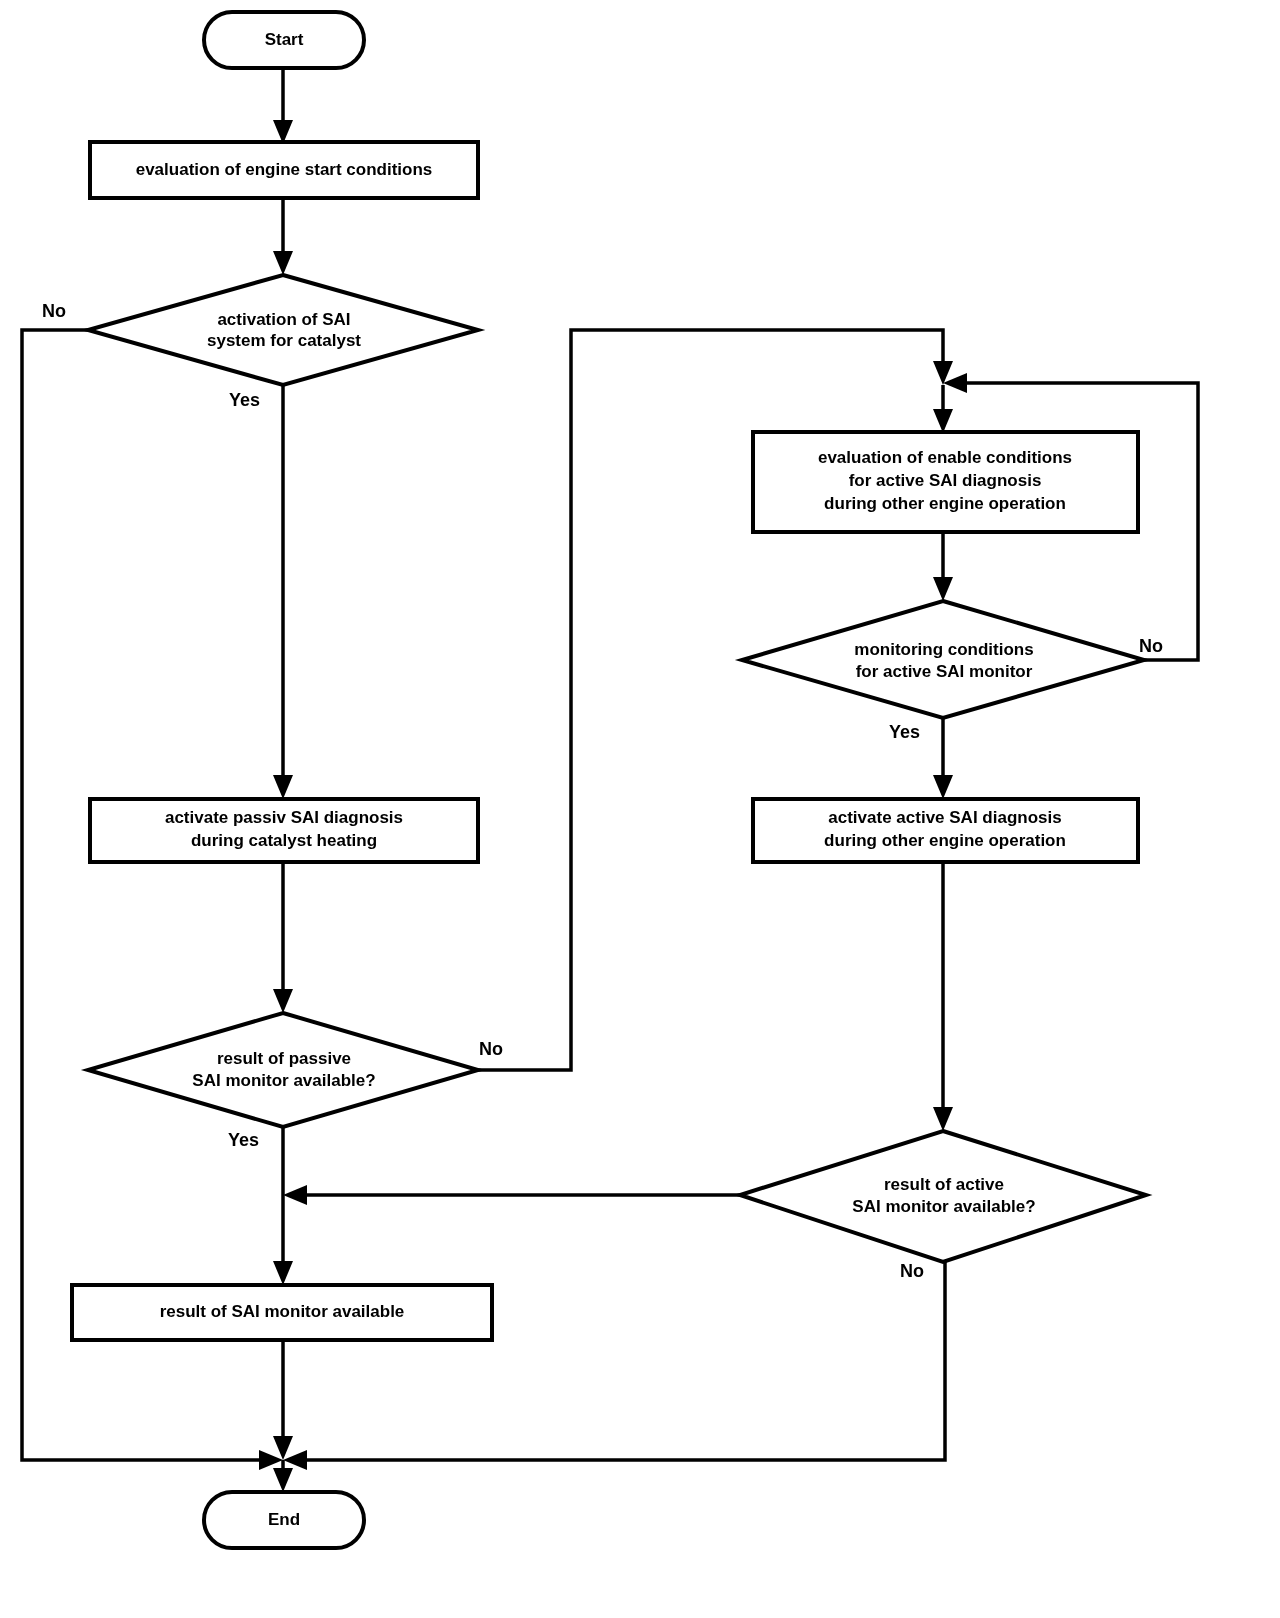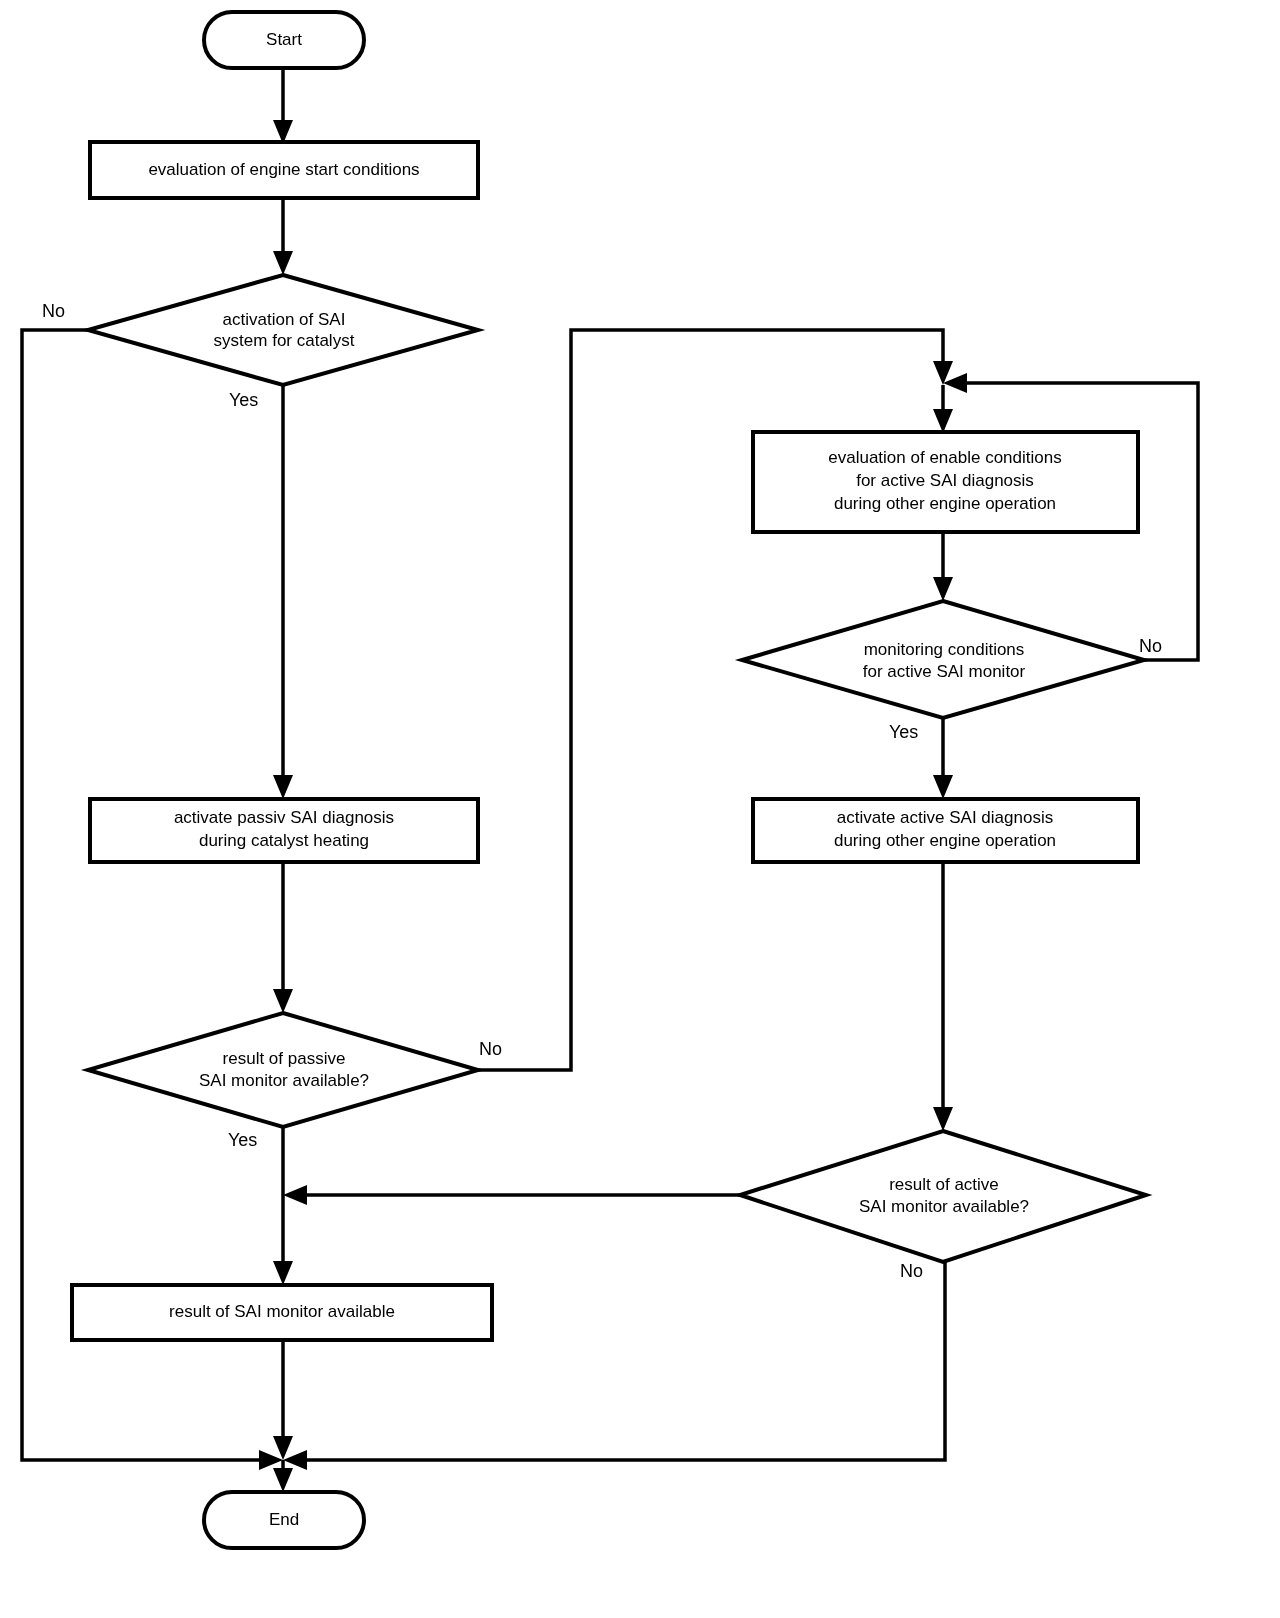--- a/index.html
+++ b/index.html
@@ -10,20 +10,21 @@
   body {
     width: 1280px;
     height: 1618px;
     font-family: "Liberation Sans", sans-serif;
     overflow: hidden;
   }
   #flowchart-root {
     position: relative;
     width: 1280px;
     height: 1618px;
+    font-weight: bold;
   }
   svg.flow {
     display: block;
     width: 1280px;
     height: 1618px;
   }
   .node-shape {
     fill: #ffffff;
     stroke: #000000;
     stroke-width: 4;

